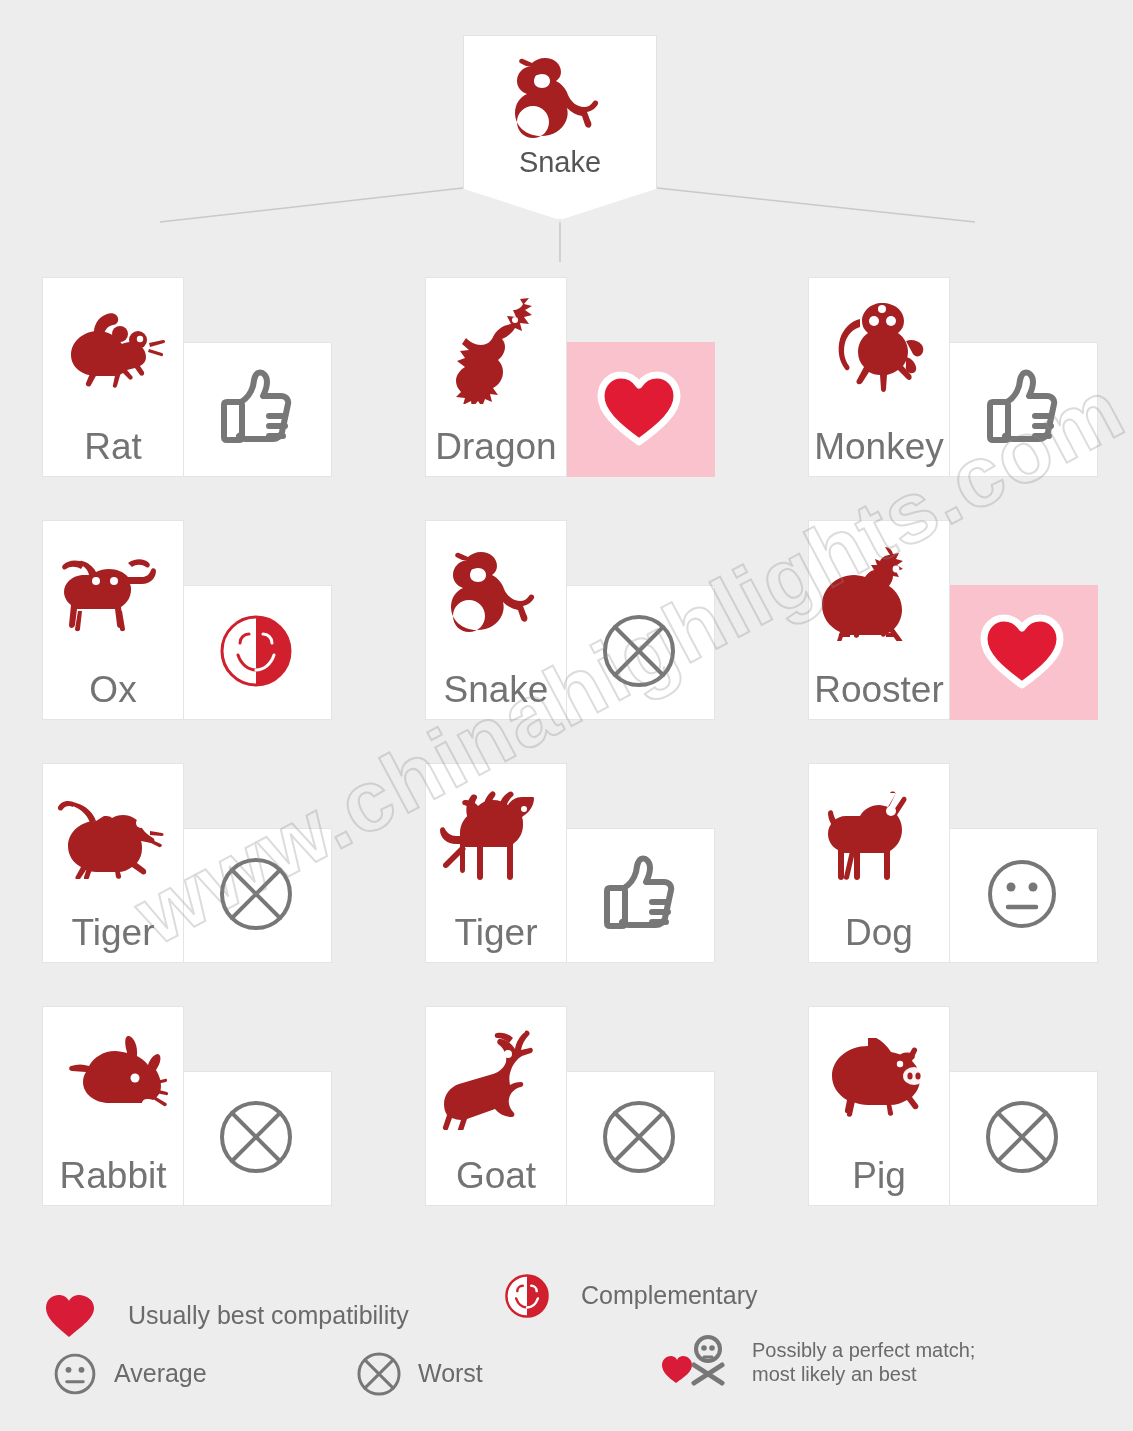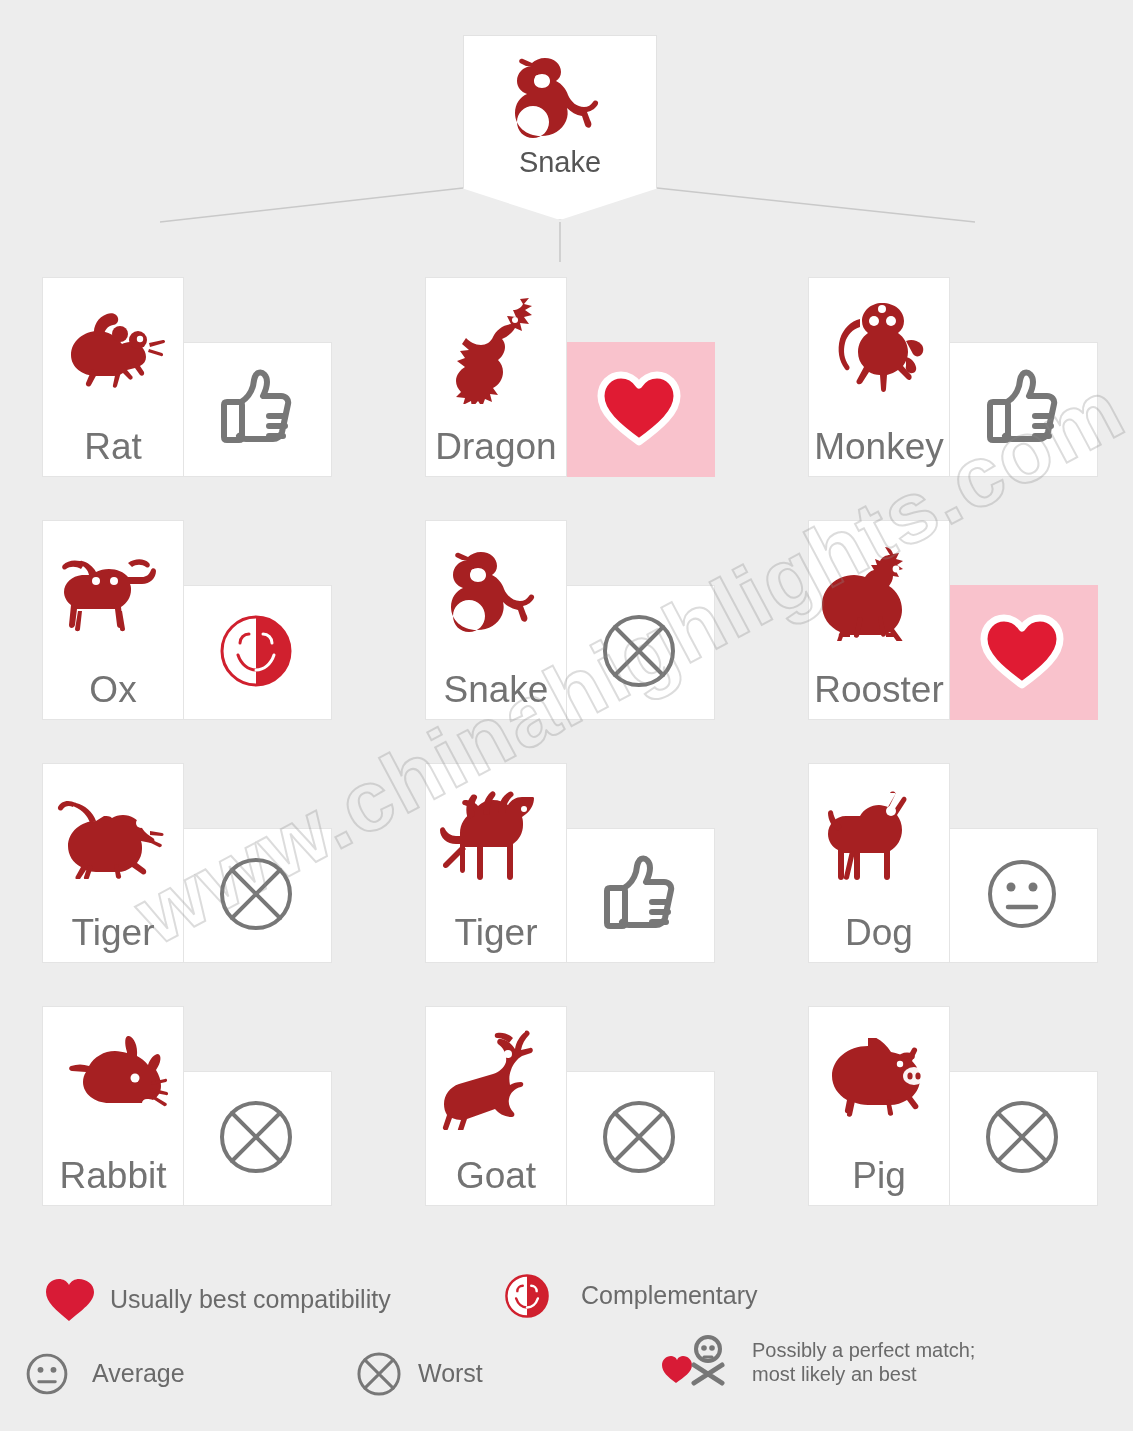--- a/index.html
+++ b/index.html
@@ -437,21 +437,21 @@
             <path d="M15 15L63 63M63 15L15 63" stroke="#777" stroke-width="4" stroke-linecap="round"></path>
           </svg>
         </div>
       </div>
     </div>
 
   </div>
 
   <div class="legend">
 
-    <div class="legend-item" style="left:44px;top:24px;">
+    <div class="legend-item" style="left:44px;top:40px;gap:18px;">
       <span class="legend-icon">
         <svg width="50" height="46" viewBox="0 0 50 46">
           <path d="M25 44C12 33 2 25 2 15 2 7 8 2 15 2c4 0 8 2 10 6 2-4 6-6 10-6 7 0 15 5 15 13 0 10-12 18-25 29z" fill="#d81b36"></path>
         </svg>
       </span>
       <span class="legend-text">Usually best compatibility</span>
     </div>
 
     <div class="legend-item" style="left:504px;top:20px;gap:15px;">
       <span class="legend-icon">
@@ -461,21 +461,21 @@
           <path d="M22 30c0-5 4-9 9-9" fill="none" stroke="#d0202e" stroke-width="4" stroke-linecap="round"></path>
           <path d="M54 30c0-5-4-9-9-9" fill="none" stroke="#ffffff" stroke-width="4" stroke-linecap="round"></path>
           <path d="M20 42c3 9 10 15 18 15" fill="none" stroke="#d0202e" stroke-width="4" stroke-linecap="round"></path>
           <path d="M56 42c-3 9-10 15-18 15" fill="none" stroke="#ffffff" stroke-width="4" stroke-linecap="round"></path>
         </svg>
       </span>
       <span class="legend-text">Complementary</span>
     </div>
 
 
-    <div class="legend-item" style="left:24px;top:98px;gap:6px;">
+    <div class="legend-item" style="left:52px;top:98px;">
       <span class="legend-icon">
         <svg width="46" height="46" viewBox="0 0 78 78">
           <circle cx="39" cy="39" r="32" fill="none" stroke="#777" stroke-width="5"></circle>
           <circle cx="28" cy="32" r="5" fill="#777"></circle>
           <circle cx="50" cy="32" r="5" fill="#777"></circle>
           <path d="M25 52h28" stroke="#777" stroke-width="5" stroke-linecap="round"></path>
         </svg>
       </span>
       <span class="legend-text">Average</span>
     </div>

